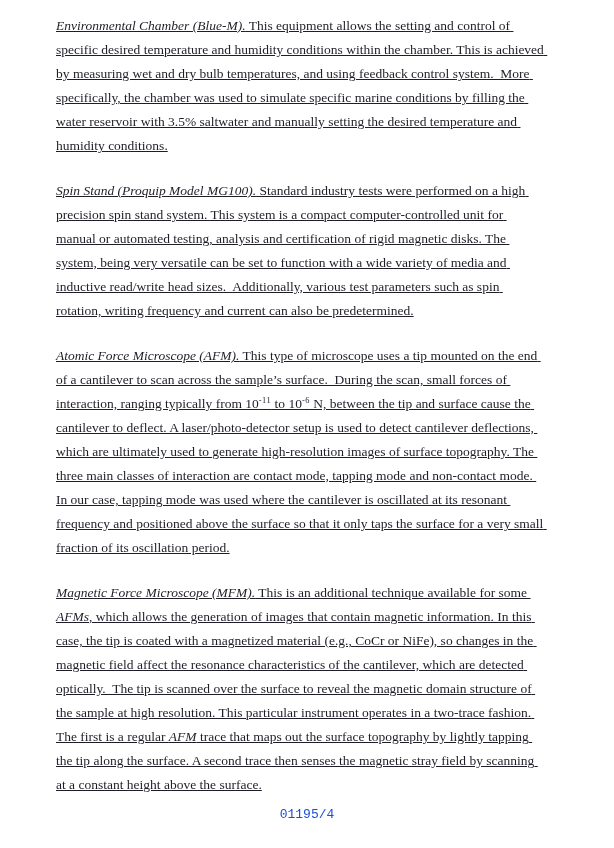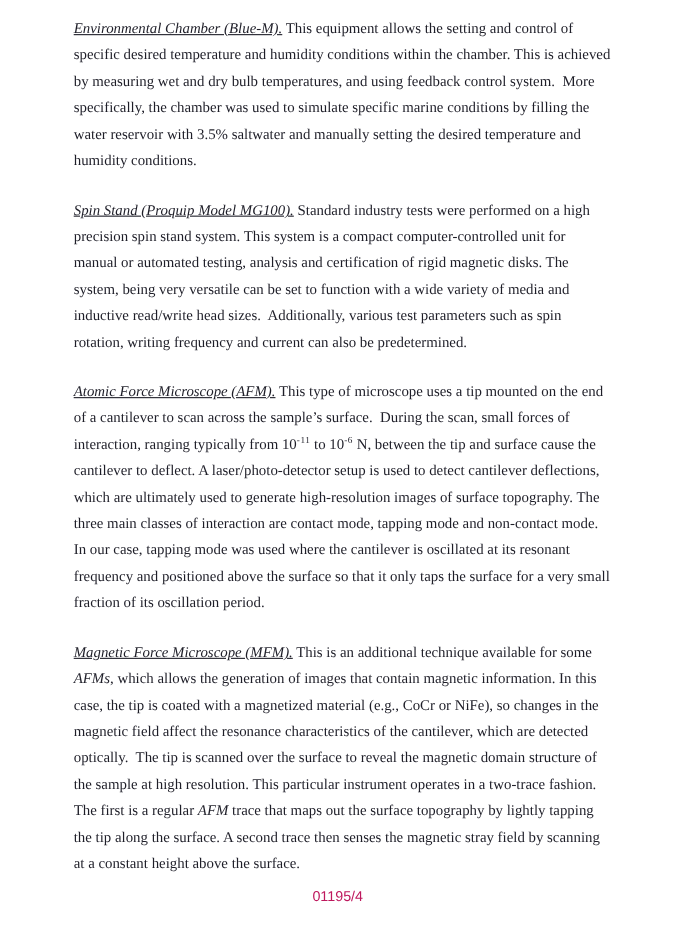--- a/index.html
+++ b/index.html
@@ -12,22 +12,23 @@
     width: 614px;
     height: 848px;
     background: #ffffff;
     overflow: hidden;
     font-family: "Liberation Serif", "DejaVu Serif", serif;
     color: #1e1e28;
   }
   .content {
     position: absolute;
     top: 14px;
-    left: 67px;
+    left: 56px;
     width: 489px;
+    text-decoration: underline;
   }
   .para {
     margin: 0 0 21px 0;
     font-size: 13.5px;
     line-height: 24px;
     white-space: pre-wrap;
     text-align: left;
   }
   .run-heading {
     font-style: italic;
@@ -43,23 +44,23 @@
     vertical-align: super;
     letter-spacing: 0.5px;
     text-align: right;
   }
   .footer {
     position: absolute;
     left: 0;
     right: 0;
     bottom: 26px;
     text-align: center;
-    font-family: Liberation Sans, sans-serif;
+    font-family: Liberation Mono, monospace;
     font-size: 13px;
-    color: #be185d;
+    color: #1d4ed8;
   }
 </style>
 </head>
 <body>
 
 <div class="page">
   <div class="content">
     <p class="para"><span class="run-heading">Environmental Chamber (Blue-M).</span><span class="run-normal"> This equipment allows the setting and control of specific desired temperature and humidity conditions within the chamber. This is achieved by measuring wet and dry bulb temperatures, and using feedback control system.  More specifically, the chamber was used to simulate specific marine conditions by filling the water reservoir with 3.5% saltwater and manually setting the desired temperature and humidity conditions.</span></p>
     <p class="para"><span class="run-heading">Spin Stand (Proquip Model MG100).</span><span class="run-normal"> Standard industry tests were performed on a high precision spin stand system. This system is a compact computer-controlled unit for manual or automated testing, analysis and certification of rigid magnetic disks. The system, being very versatile can be set to function with a wide variety of media and inductive read/write head sizes.  Additionally, various test parameters such as spin rotation, writing frequency and current can also be predetermined.</span></p>
     <p class="para"><span class="run-heading">Atomic Force Microscope (AFM).</span><span class="run-normal"> This type of microscope uses a tip mounted on the end of a cantilever to scan across the sample’s surface.  During the scan, small forces of interaction, ranging typically from 10</span><sup class="run-sup">-11</sup><span class="run-normal"> to 10</span><sup class="run-sup">-6</sup><span class="run-normal"> N, between the tip and surface cause the cantilever to deflect. A laser/photo-detector setup is used to detect cantilever deflections, which are ultimately used to generate high-resolution images of surface topography. The three main classes of interaction are contact mode, tapping mode and non-contact mode. In our case, tapping mode was used where the cantilever is oscillated at its resonant frequency and positioned above the surface so that it only taps the surface for a very small fraction of its oscillation period.</span></p>

